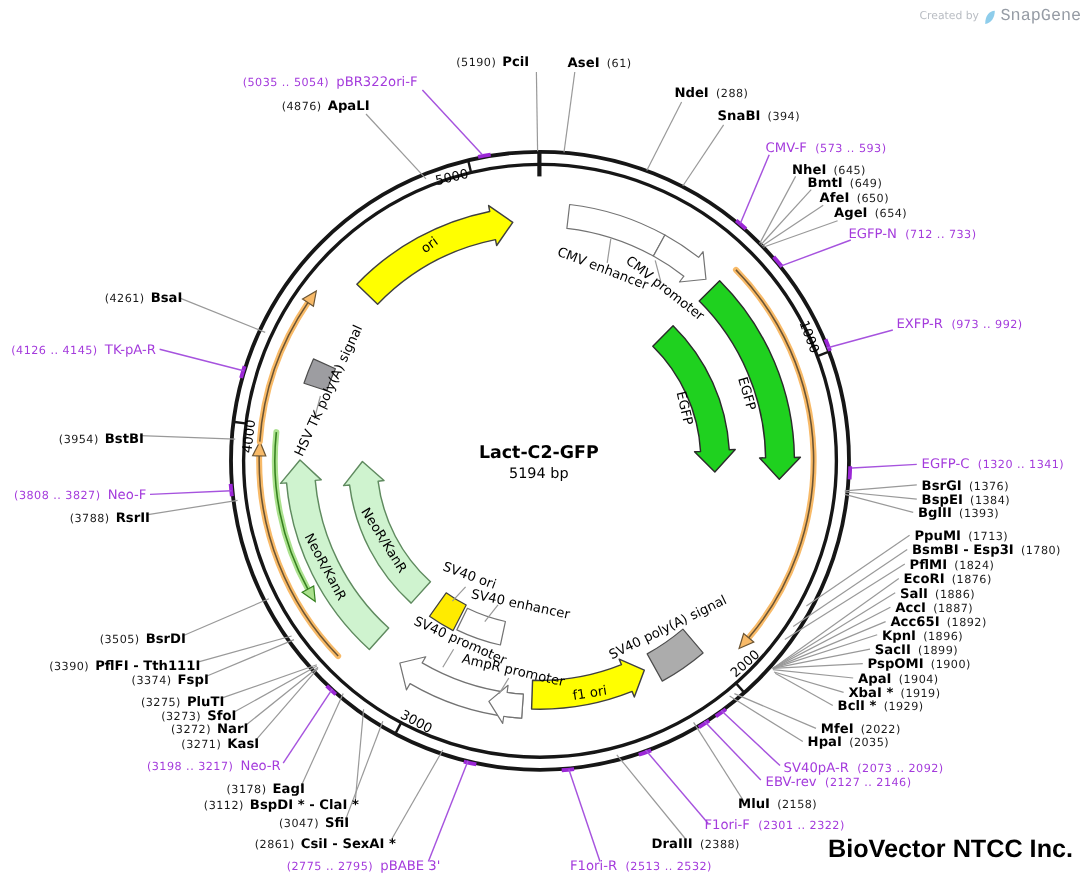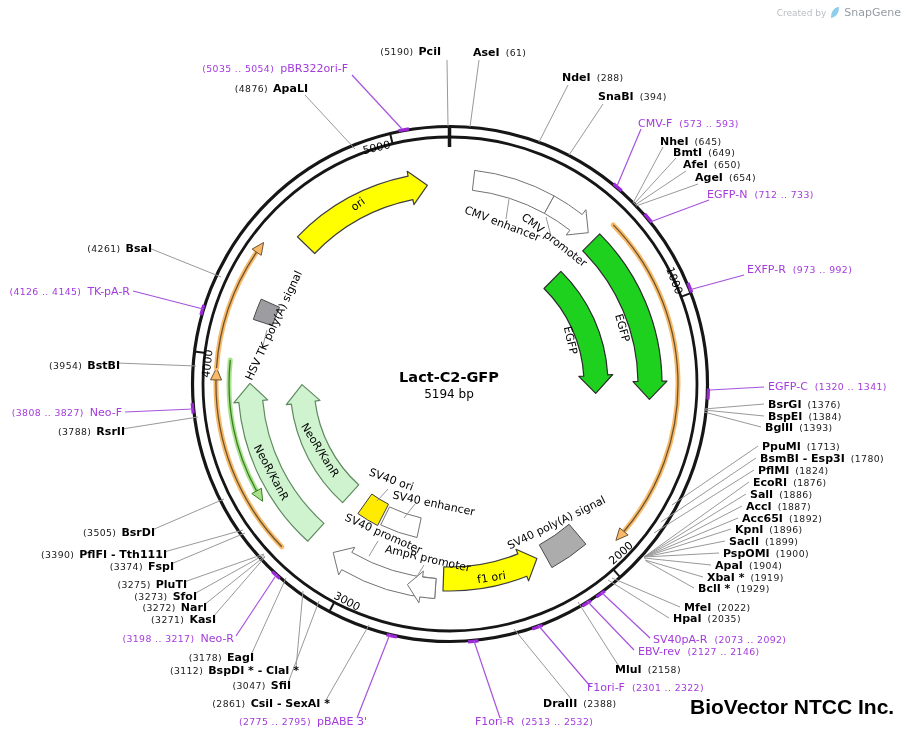--- a/index.html
+++ b/index.html
@@ -12,21 +12,21 @@
   .prange{font-size:9.3px;fill:#A43BDC;letter-spacing:.4px;}
   .feat{font-size:11px;fill:#000;}
   .tickl{font-size:11px;fill:#000;}
   .end{text-anchor:end;}
   .mid{text-anchor:middle;}
   .title{font-size:14.5px;font-weight:bold;fill:#000;}
   .size{font-size:12px;fill:#000;}
   .company{font-size:21px;font-weight:bold;fill:#000;font-family:"Liberation Sans",sans-serif;}
   #brand{position:absolute;top:6px;right:6px;display:flex;align-items:center;gap:4px;}
   #brand .cb{font-size:9px;color:#b9bdc3;}
-  #brand .sg{font-size:11px;color:#969ca5;}
+  #brand .sg{font-size:14px;color:#969ca5;font-family:Liberation Mono, monospace;}
 </style>
 </head>
 <body>
 <div id="app">
 
 
 
 <svg width="907" height="739" viewBox="0 0 907 739">
 
   <g id="g-orf">

